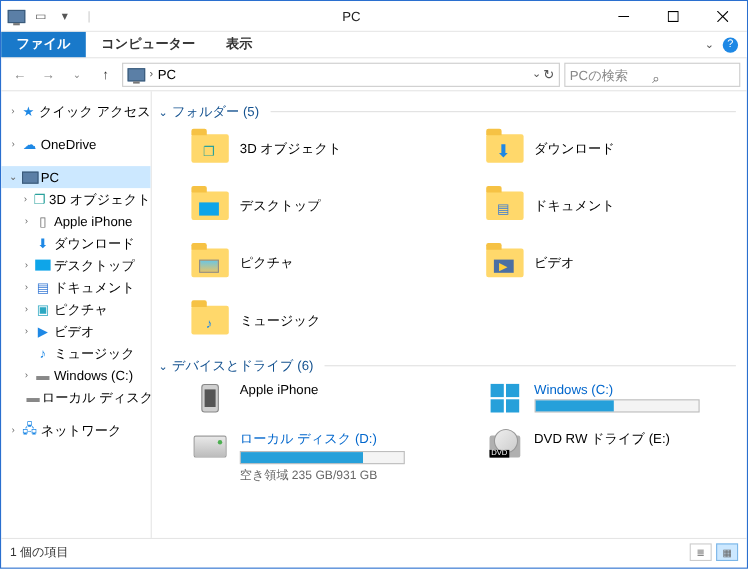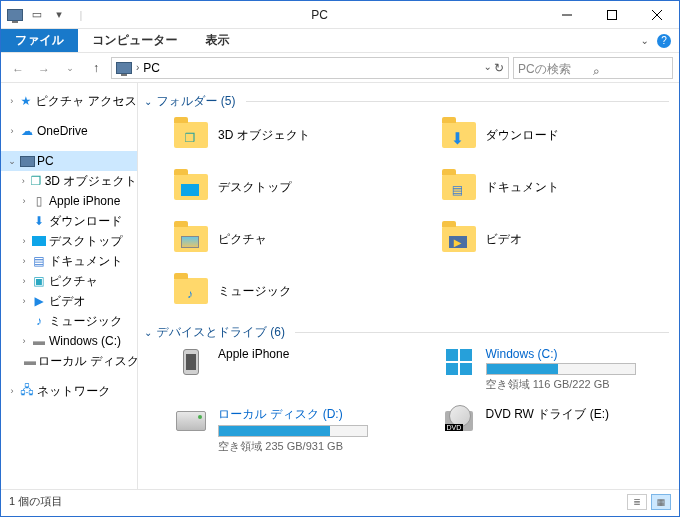--- a/index.html
+++ b/index.html
@@ -141,21 +141,21 @@
     <span style="color:#666">⌕</span>
   </div>
 </div>
 
 <div class="body">
 
   <div class="nav">
     <div class="navitem">
       <span class="chev">›</span>
       <span class="ni-ico ic-star">★</span>
-      <span class="ni-label">ピクチャ アクセス</span>
+      <span class="ni-label">クイック アクセス</span>
     </div>
     <div class="spacer"></div>
     <div class="navitem">
       <span class="chev">›</span>
       <span class="ni-ico ic-cloud">☁</span>
       <span class="ni-label">OneDrive</span>
     </div>
     <div class="spacer"></div>
     <div class="navitem sel">
       <span class="chev">⌄</span>
@@ -316,21 +316,20 @@
               <div></div>
               <div></div>
               <div></div>
             </div>
           </div>
         <div class="drv-body">
           <div class="drv-title link">Windows (C:)</div>
           <div class="bar">
               <div class="fill" style="width:48%"></div>
             </div>
-          <div class="drv-sub">空き領域 116 GB/222 GB</div>
         </div>
       </div>
       <div class="drive">
         <div class="drv-ico">
             <div class="hdd-shape"></div>
           </div>
         <div class="drv-body">
           <div class="drv-title link">ローカル ディスク (D:)</div>
           <div class="bar">
               <div class="fill" style="width:75%"></div>

